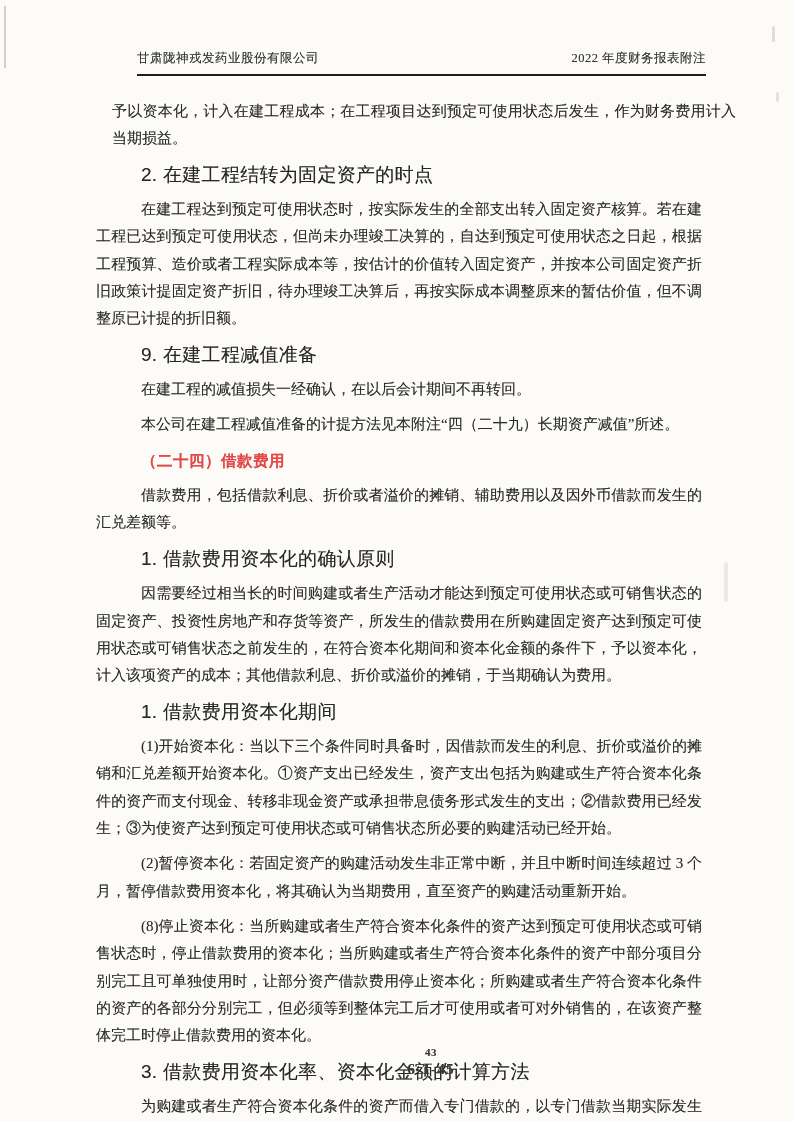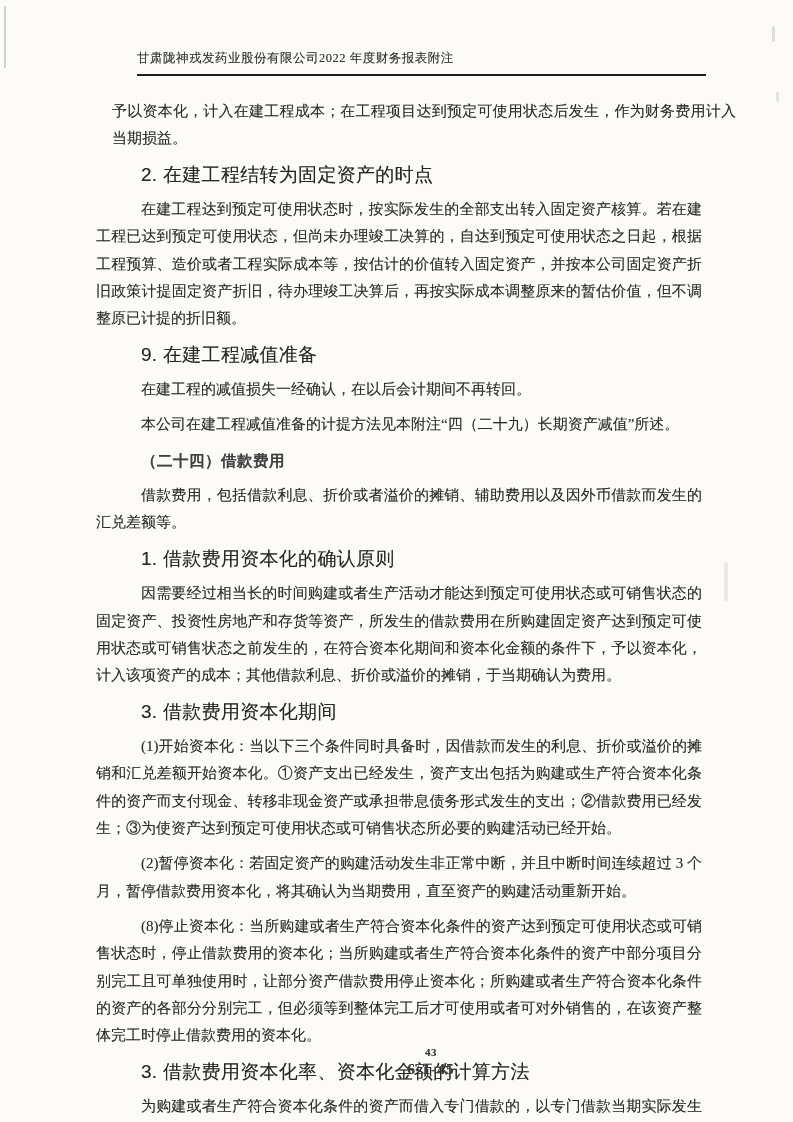--- a/index.html
+++ b/index.html
@@ -7,21 +7,21 @@
     position:relative;
     width:793px;height:1122px;
     background:#fcfbf8;
     overflow:hidden;
     font-family:"Liberation Serif","DejaVu Serif",serif;
     color:#2e2e2e;
   }
   
   .header{
     position:absolute;left:137px;top:50px;width:569px;
-    display:flex;justify-content:flex-start;align-items:flex-end;
+    display:flex;justify-content:space-between;align-items:flex-end;
     font-size:12.5px;letter-spacing:0.5px;color:#353535;
     padding-bottom:7px;
     border-bottom:2px solid #1d1d1d;
     text-shadow:0 0 0.5px rgba(40,40,40,0.45);
   }
   
   .content{
     position:absolute;left:88px;top:90px;width:622px;
     font-size:15px;line-height:27.35px;
     text-align:justify;
@@ -32,21 +32,21 @@
   .para{text-indent:45px;}
   .flow{text-indent:0;margin-left:24px !important;margin-right:-26px !important;}
   .sub{
     text-indent:45px;
     font-family:"Liberation Sans","DejaVu Sans",sans-serif;
     font-size:19px;letter-spacing:0.3px;color:#272727;
   }
   .section{
     text-indent:45px;
     font-family:"Liberation Sans","DejaVu Sans",sans-serif;
-    font-weight:bold;font-size:15.5px;letter-spacing:0.5px;color:#404040;
+    font-weight:bold;font-size:15.5px;letter-spacing:0.5px;color:#ef4444;
   }
   
   .footer{
     position:absolute;top:1046px;left:396px;width:70px;
     text-align:center;color:#3a3a3a;
     text-shadow:0 0 0.5px rgba(50,50,50,0.4);
     font-weight:bold;
   }
   .footer .page-number{display:block;font-size:11px;line-height:13px;letter-spacing:0.5px;}
   .footer .page-code{display:block;font-size:15.5px;line-height:20px;letter-spacing:1px;}
@@ -71,21 +71,21 @@
     <p class="flow">予以资本化，计入在建工程成本；在工程项目达到预定可使用状态后发生，作为财务费用计入当期损益。</p>
     <p class="sub">2. 在建工程结转为固定资产的时点</p>
     <p class="para">在建工程达到预定可使用状态时，按实际发生的全部支出转入固定资产核算。若在建工程已达到预定可使用状态，但尚未办理竣工决算的，自达到预定可使用状态之日起，根据工程预算、造价或者工程实际成本等，按估计的价值转入固定资产，并按本公司固定资产折旧政策计提固定资产折旧，待办理竣工决算后，再按实际成本调整原来的暂估价值，但不调整原已计提的折旧额。</p>
     <p class="sub">9. 在建工程减值准备</p>
     <p class="para">在建工程的减值损失一经确认，在以后会计期间不再转回。</p>
     <p class="para">本公司在建工程减值准备的计提方法见本附注“四（二十九）长期资产减值”所述。</p>
     <p class="section">（二十四）借款费用</p>
     <p class="para">借款费用，包括借款利息、折价或者溢价的摊销、辅助费用以及因外币借款而发生的汇兑差额等。</p>
     <p class="sub">1. 借款费用资本化的确认原则</p>
     <p class="para">因需要经过相当长的时间购建或者生产活动才能达到预定可使用状态或可销售状态的固定资产、投资性房地产和存货等资产，所发生的借款费用在所购建固定资产达到预定可使用状态或可销售状态之前发生的，在符合资本化期间和资本化金额的条件下，予以资本化，计入该项资产的成本；其他借款利息、折价或溢价的摊销，于当期确认为费用。</p>
-    <p class="sub">3. 借款费用资本化期间</p>
+    <p class="sub">1. 借款费用资本化期间</p>
     <p class="para">(1)开始资本化：当以下三个条件同时具备时，因借款而发生的利息、折价或溢价的摊销和汇兑差额开始资本化。①资产支出已经发生，资产支出包括为购建或生产符合资本化条件的资产而支付现金、转移非现金资产或承担带息债务形式发生的支出；②借款费用已经发生；③为使资产达到预定可使用状态或可销售状态所必要的购建活动已经开始。</p>
     <p class="para">(2)暂停资本化：若固定资产的购建活动发生非正常中断，并且中断时间连续超过 3 个月，暂停借款费用资本化，将其确认为当期费用，直至资产的购建活动重新开始。</p>
     <p class="para">(8)停止资本化：当所购建或者生产符合资本化条件的资产达到预定可使用状态或可销售状态时，停止借款费用的资本化；当所购建或者生产符合资本化条件的资产中部分项目分别完工且可单独使用时，让部分资产借款费用停止资本化；所购建或者生产符合资本化条件的资产的各部分分别完工，但必须等到整体完工后才可使用或者可对外销售的，在该资产整体完工时停止借款费用的资本化。</p>
     <p class="sub">3. 借款费用资本化率、资本化金额的计算方法</p>
     <p class="para">为购建或者生产符合资本化条件的资产而借入专门借款的，以专门借款当期实际发生的利息费用（包括按照实际利率法确定的折价或溢价的摊销），减去将尚未动用的借款资金存入银</p>
   </div>
 
   <div class="footer">
     <span class="page-number">43</span>
     <span class="page-code">6-1-45</span>

